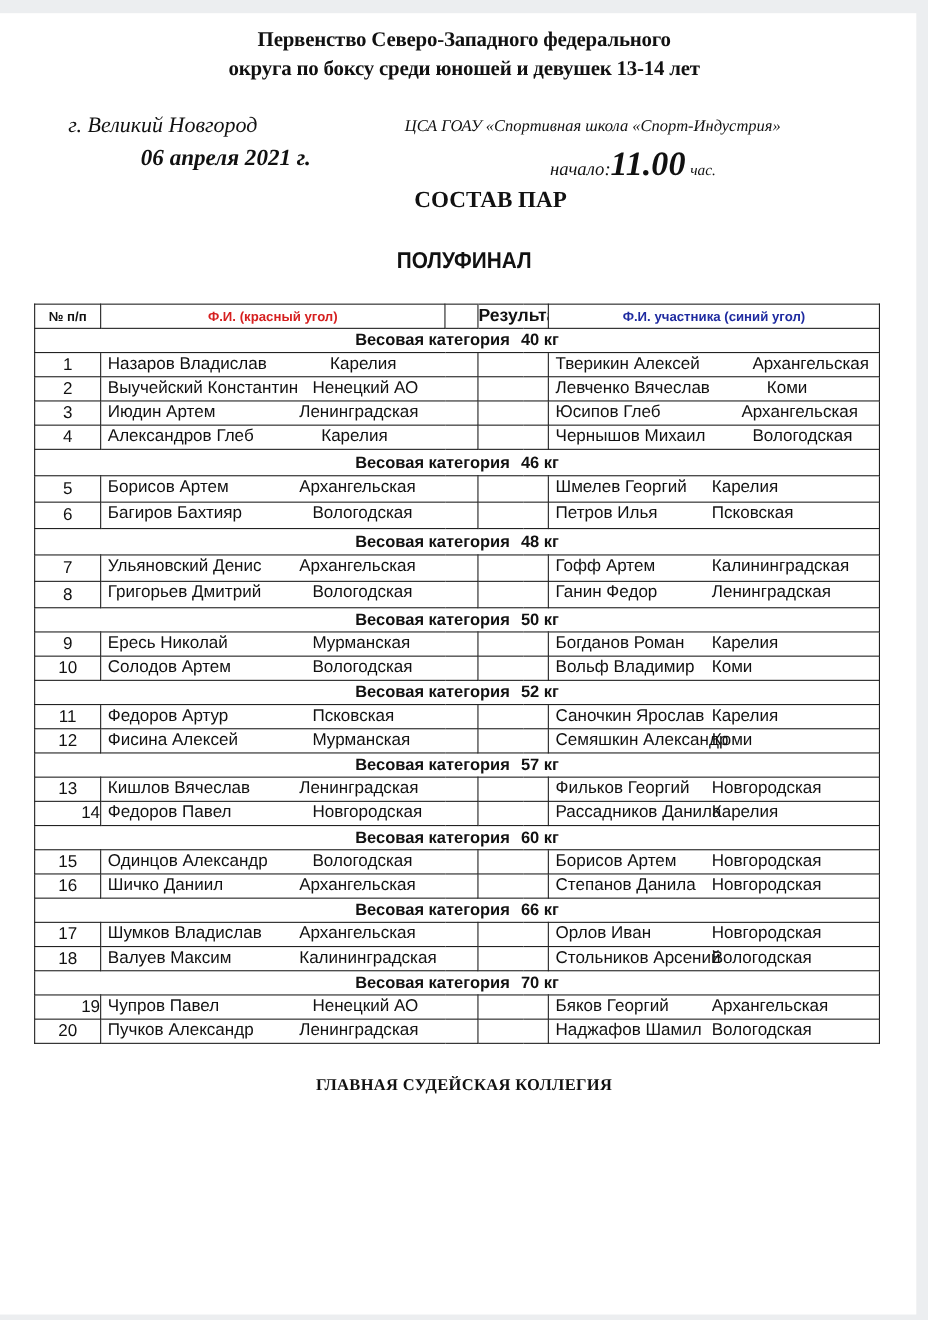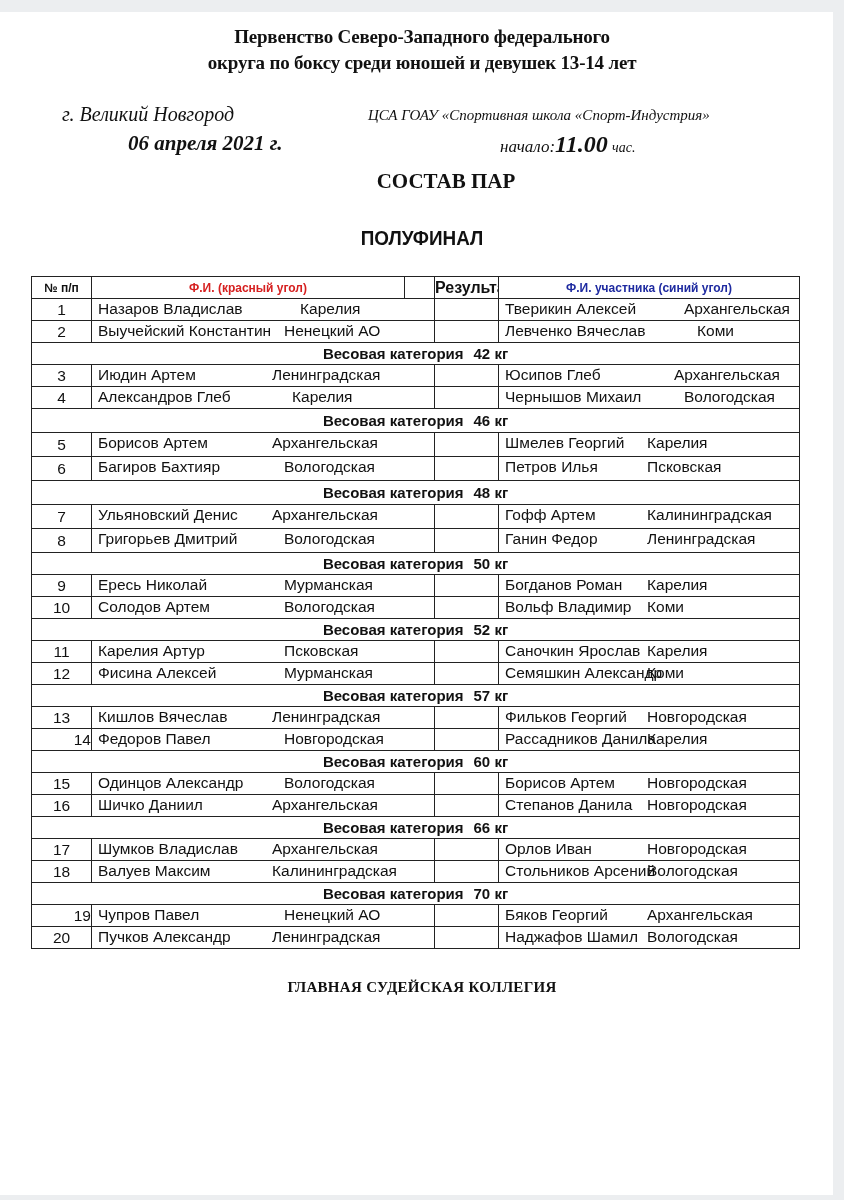--- a/index.html
+++ b/index.html
@@ -22,21 +22,21 @@
     .title.l1 { top: 26px; }
     .title.l2 { top: 52px; }
     .meta {
       position: absolute; font-family: "Liberation Serif", serif;
       font-style: italic; color: #111;
     }
     .city { left: 62px; top: 103px; font-size: 20px; }
     .venue { left: 368px; top: 107px; font-size: 15px; }
     .date { left: 128px; top: 131px; font-size: 21px; font-weight: bold; }
     .start { left: 500px; top: 131px; font-size: 17px; }
-    .start .time { font-size: 24px; font-weight: bold; font-family: Liberation Serif, serif; }
+    .start .time { font-size: 31px; font-weight: bold; font-family: Liberation Serif, serif; }
     .start .unit { font-size: 14px; }
     .section {
       position: absolute; left: 0; width: 844px; text-align: center;
       font-weight: bold; color: #111;
     }
     .pairs { top: 169px; font-family: "Liberation Serif", serif; font-size: 21px; margin-left: 24px; }
     .round { top: 226px; font-family: "Liberation Sans", sans-serif; font-size: 21px; transform: scaleX(0.9); }
 
     table.grid {
       position: absolute; left: 31px; top: 276px;
@@ -94,20 +94,23 @@
     <col style="width:301px">
   </colgroup>
   <tbody id="tbody">
     <tr class="hdr">
       <td>№ п/п</td>
       <td class="red">Ф.И.  (красный угол)</td>
       <td style="border-right:none"></td>
       <td class="res" colspan="2" style="text-align:left;padding-left:0;">Результат</td>
       <td class="blue">Ф.И. участника (синий угол)</td>
     </tr>
+  <tr class="cat">
+        <td colspan="6"><span>Весовая категория</span><span class="kg">40 кг</span></td>
+      </tr>
       <tr>
         <td class="num" style="height: 21px;">1</td>
         <td class="cell2" colspan="2">
           <span class="nm">Назаров Владислав</span>
           <span class="rg" style="left:208px">Карелия</span>
         </td>
         <td colspan="2"></td>
         <td class="cell2">
           <span class="nm">Тверикин Алексей</span>
           <span class="rg" style="left:185px">Архангельская</span>
@@ -118,23 +121,20 @@
         <td class="cell2" colspan="2">
           <span class="nm">Выучейский Константин</span>
           <span class="rg" style="left:192px">Ненецкий АО</span>
         </td>
         <td colspan="2"></td>
         <td class="cell2">
           <span class="nm">Левченко Вячеслав</span>
           <span class="rg" style="left:198px">Коми</span>
         </td>
       </tr>
-      <tr class="cat">
-        <td colspan="6"><span>Весовая категория</span><span class="kg">42 кг</span></td>
-      </tr>
       <tr>
         <td class="num" style="height: 21px;">3</td>
         <td class="cell2" colspan="2">
           <span class="nm">Июдин Артем</span>
           <span class="rg" style="left:180px">Ленинградская</span>
         </td>
         <td colspan="2"></td>
         <td class="cell2">
           <span class="nm">Юсипов Глеб</span>
           <span class="rg" style="left:175px">Архангельская</span>
@@ -232,21 +232,21 @@
           <span class="nm">Вольф Владимир</span>
           <span class="rg" style="left:148px">Коми</span>
         </td>
       </tr>
       <tr class="cat">
         <td colspan="6"><span>Весовая категория</span><span class="kg">52 кг</span></td>
       </tr>
       <tr>
         <td class="num" style="height: 21px;">11</td>
         <td class="cell2" colspan="2">
-          <span class="nm">Карелия Артур</span>
+          <span class="nm">Федоров Артур</span>
           <span class="rg" style="left:192px">Псковская</span>
         </td>
         <td colspan="2"></td>
         <td class="cell2">
           <span class="nm">Саночкин Ярослав</span>
           <span class="rg" style="left:148px">Карелия</span>
         </td>
       </tr>
       <tr>
         <td class="num" style="height: 21px;">12</td>

